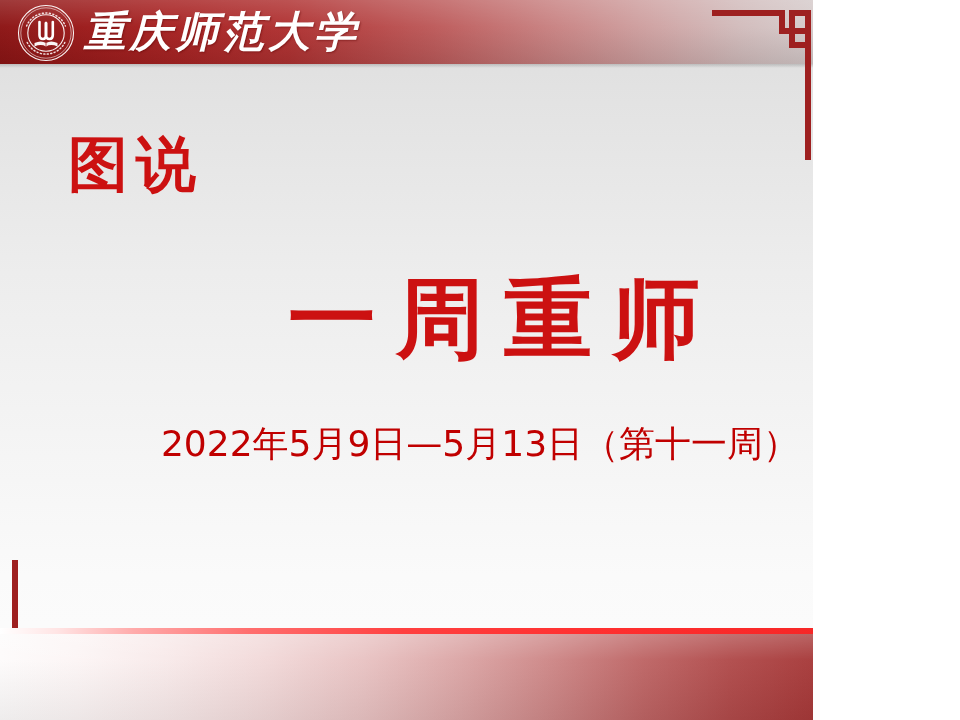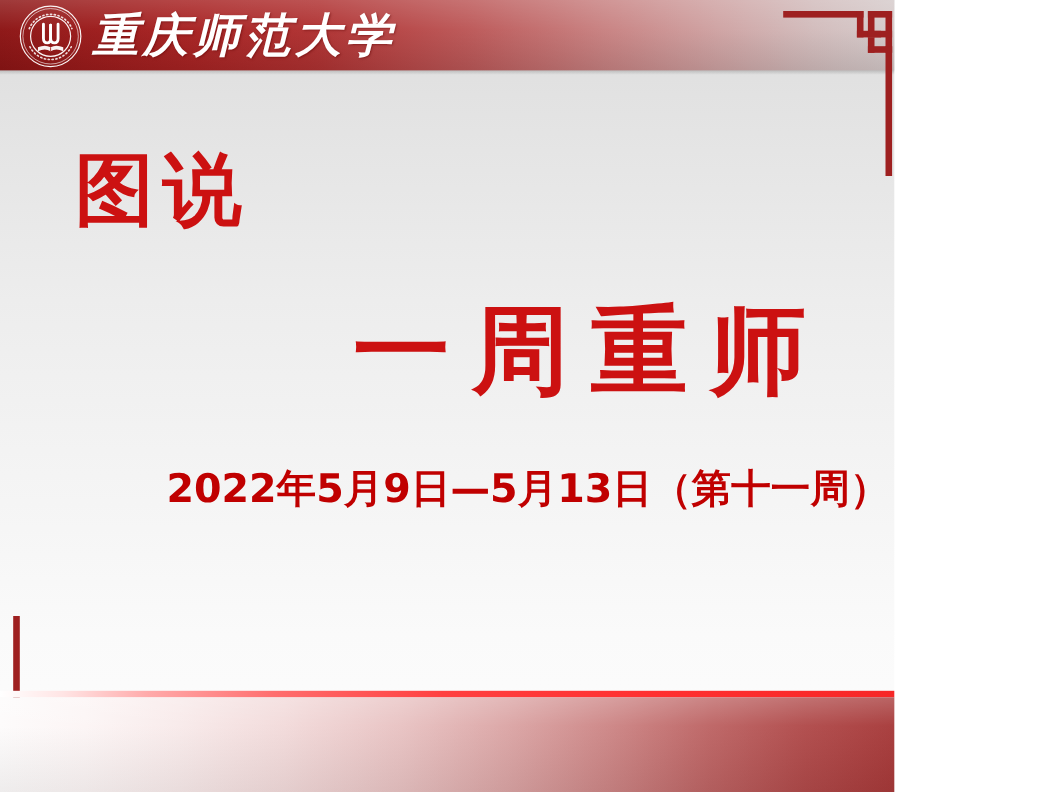--- a/index.html
+++ b/index.html
@@ -136,47 +136,46 @@
         #962020 100%);
   }
 
   
   .title-line1 {
     position: absolute;
     left: 68px;
     top: 125px;
     color: #cc1111;
     font-family: "DejaVu Serif", "Liberation Serif", serif;
-    font-size: 72px;
+    font-size: 60px;
     font-weight: bold;
     letter-spacing: 8px;
     white-space: nowrap;
   }
   .title-line2 {
     position: absolute;
     left: 288px;
     top: 260px;
     color: #cc1111;
     font-family: "DejaVu Serif", "Liberation Serif", serif;
     font-size: 88px;
     font-weight: bold;
     letter-spacing: 20px;
     white-space: nowrap;
-    margin-left: 33px;
   }
   .subtitle-date {
     position: absolute;
     left: 0;
     top: 420px;
     width: 960px;
     text-align: center;
     color: #c00000;
     font-family: "DejaVu Sans", "Liberation Sans", sans-serif;
     font-size: 36px;
-    font-weight: bold;
+    font-weight: normal;
     letter-spacing: 0px;
     white-space: nowrap;
   }
 </style>
 </head>
 <body>
 
 <div id="slide">
 
   <div class="header-band"></div>

